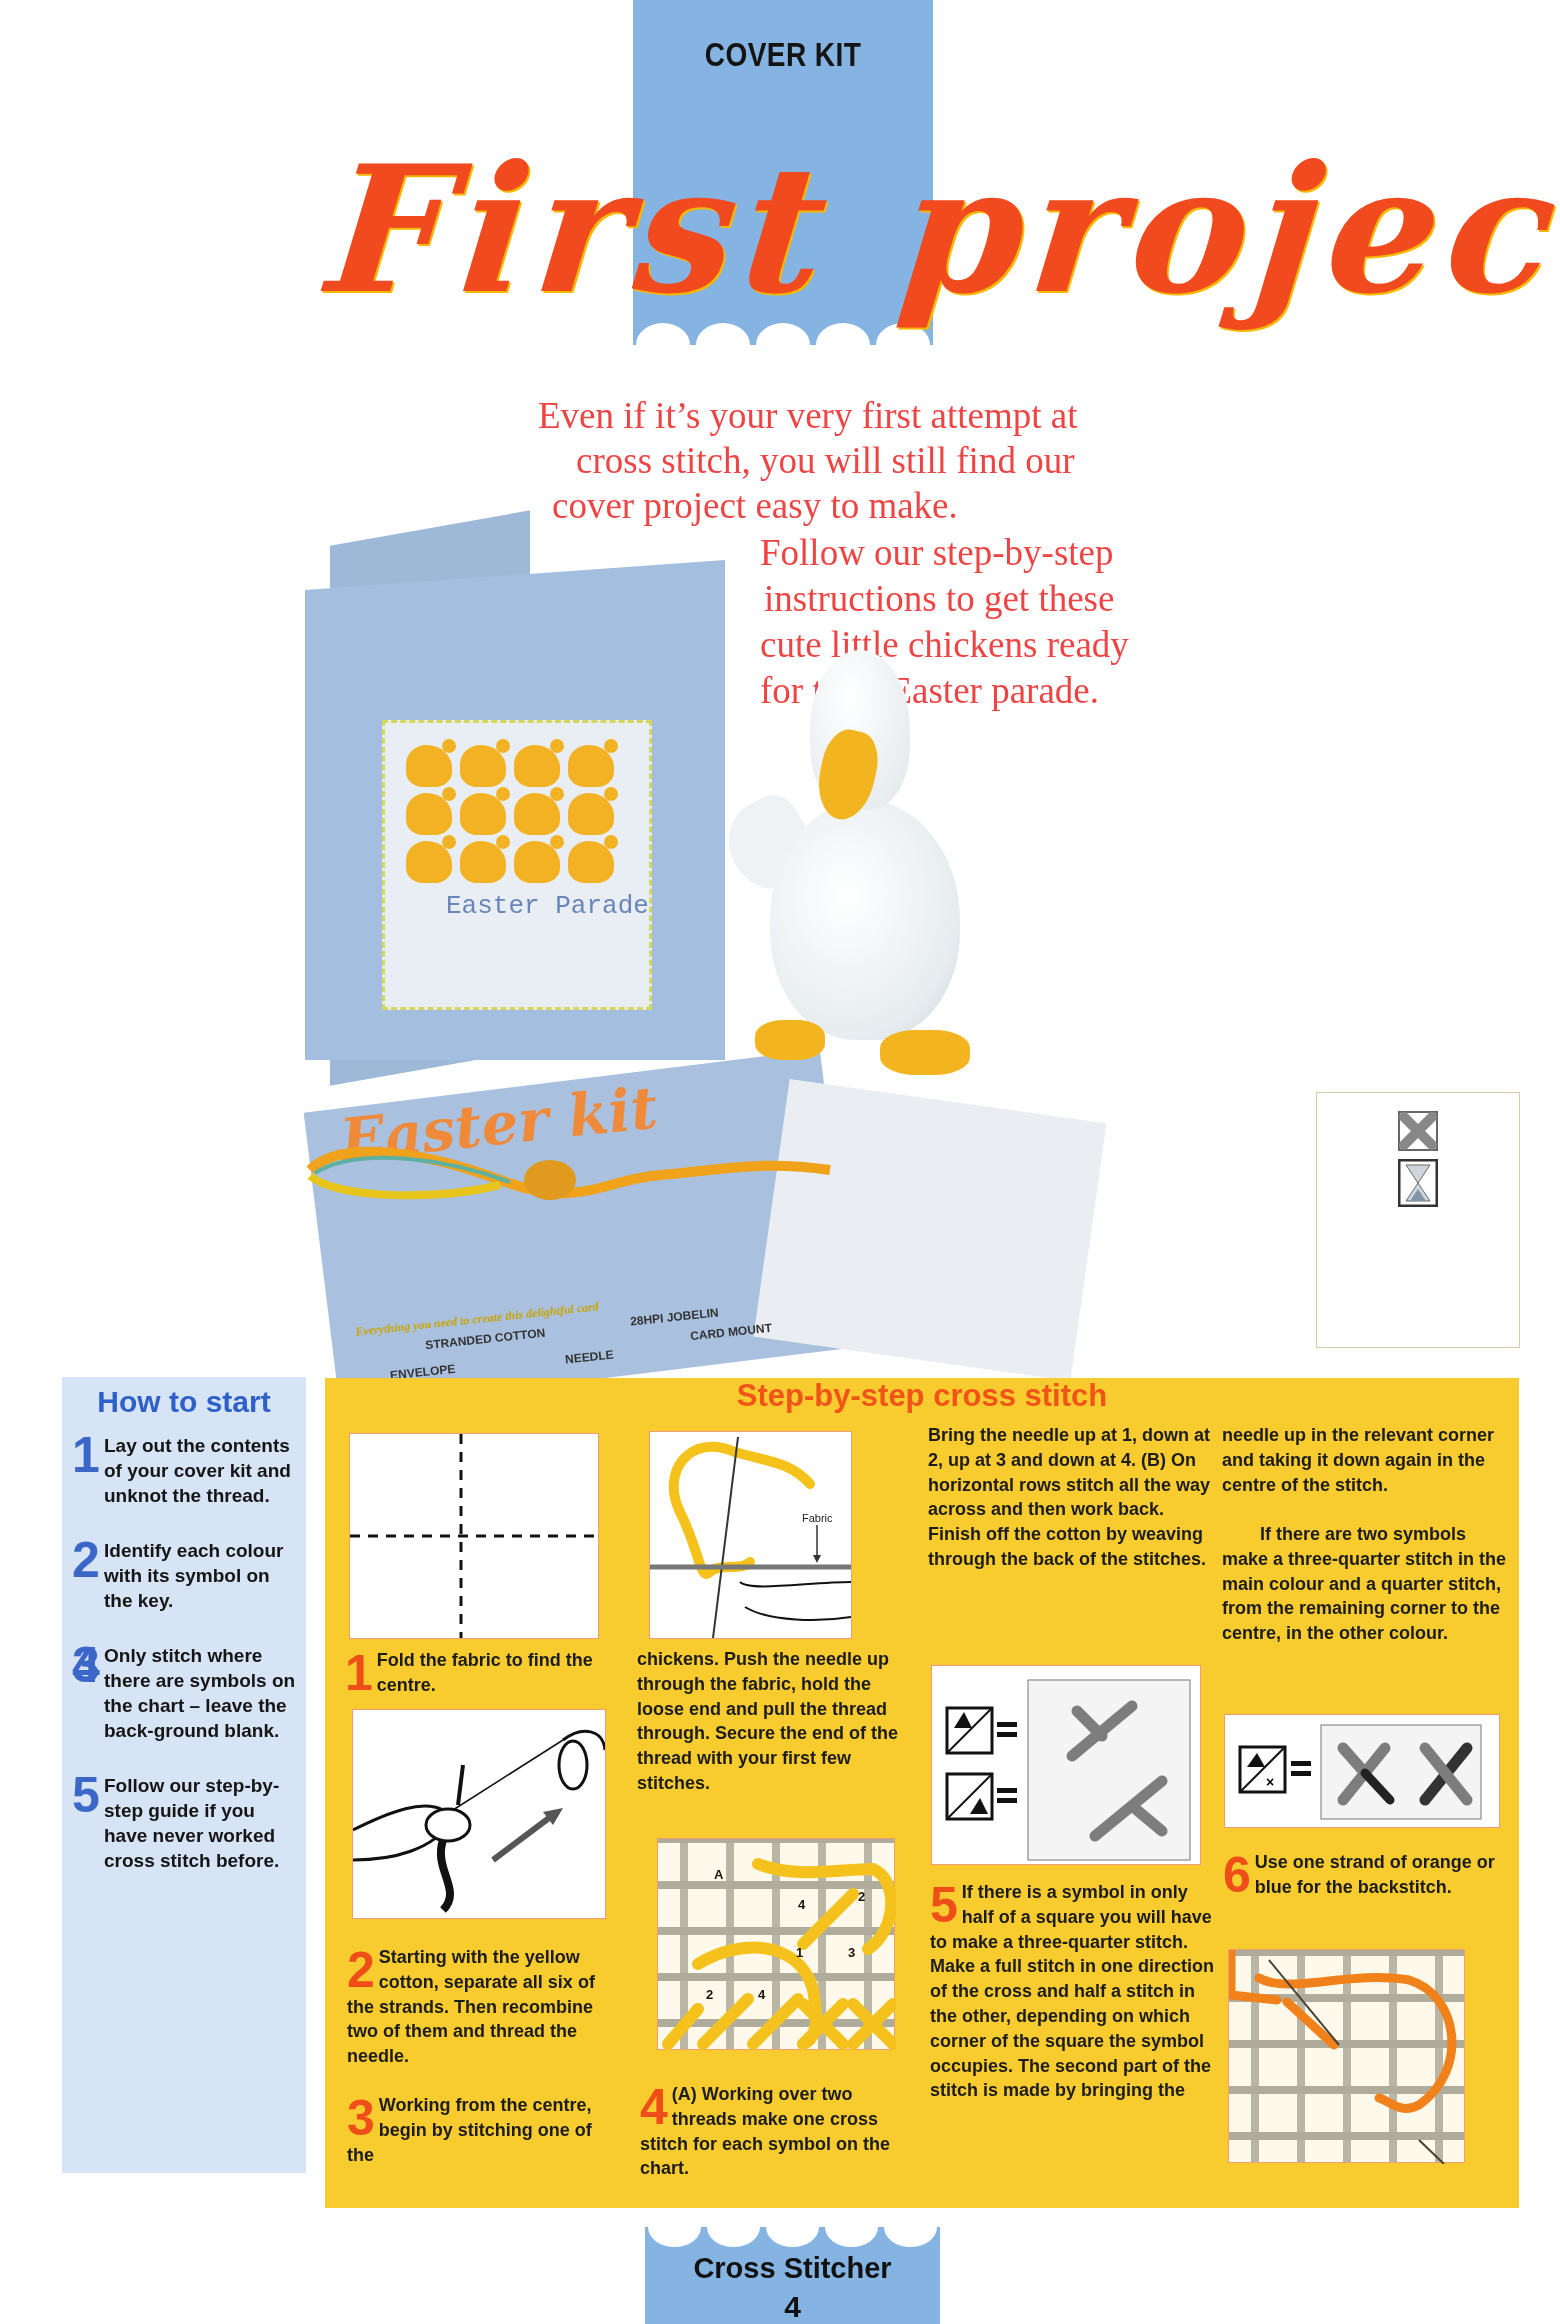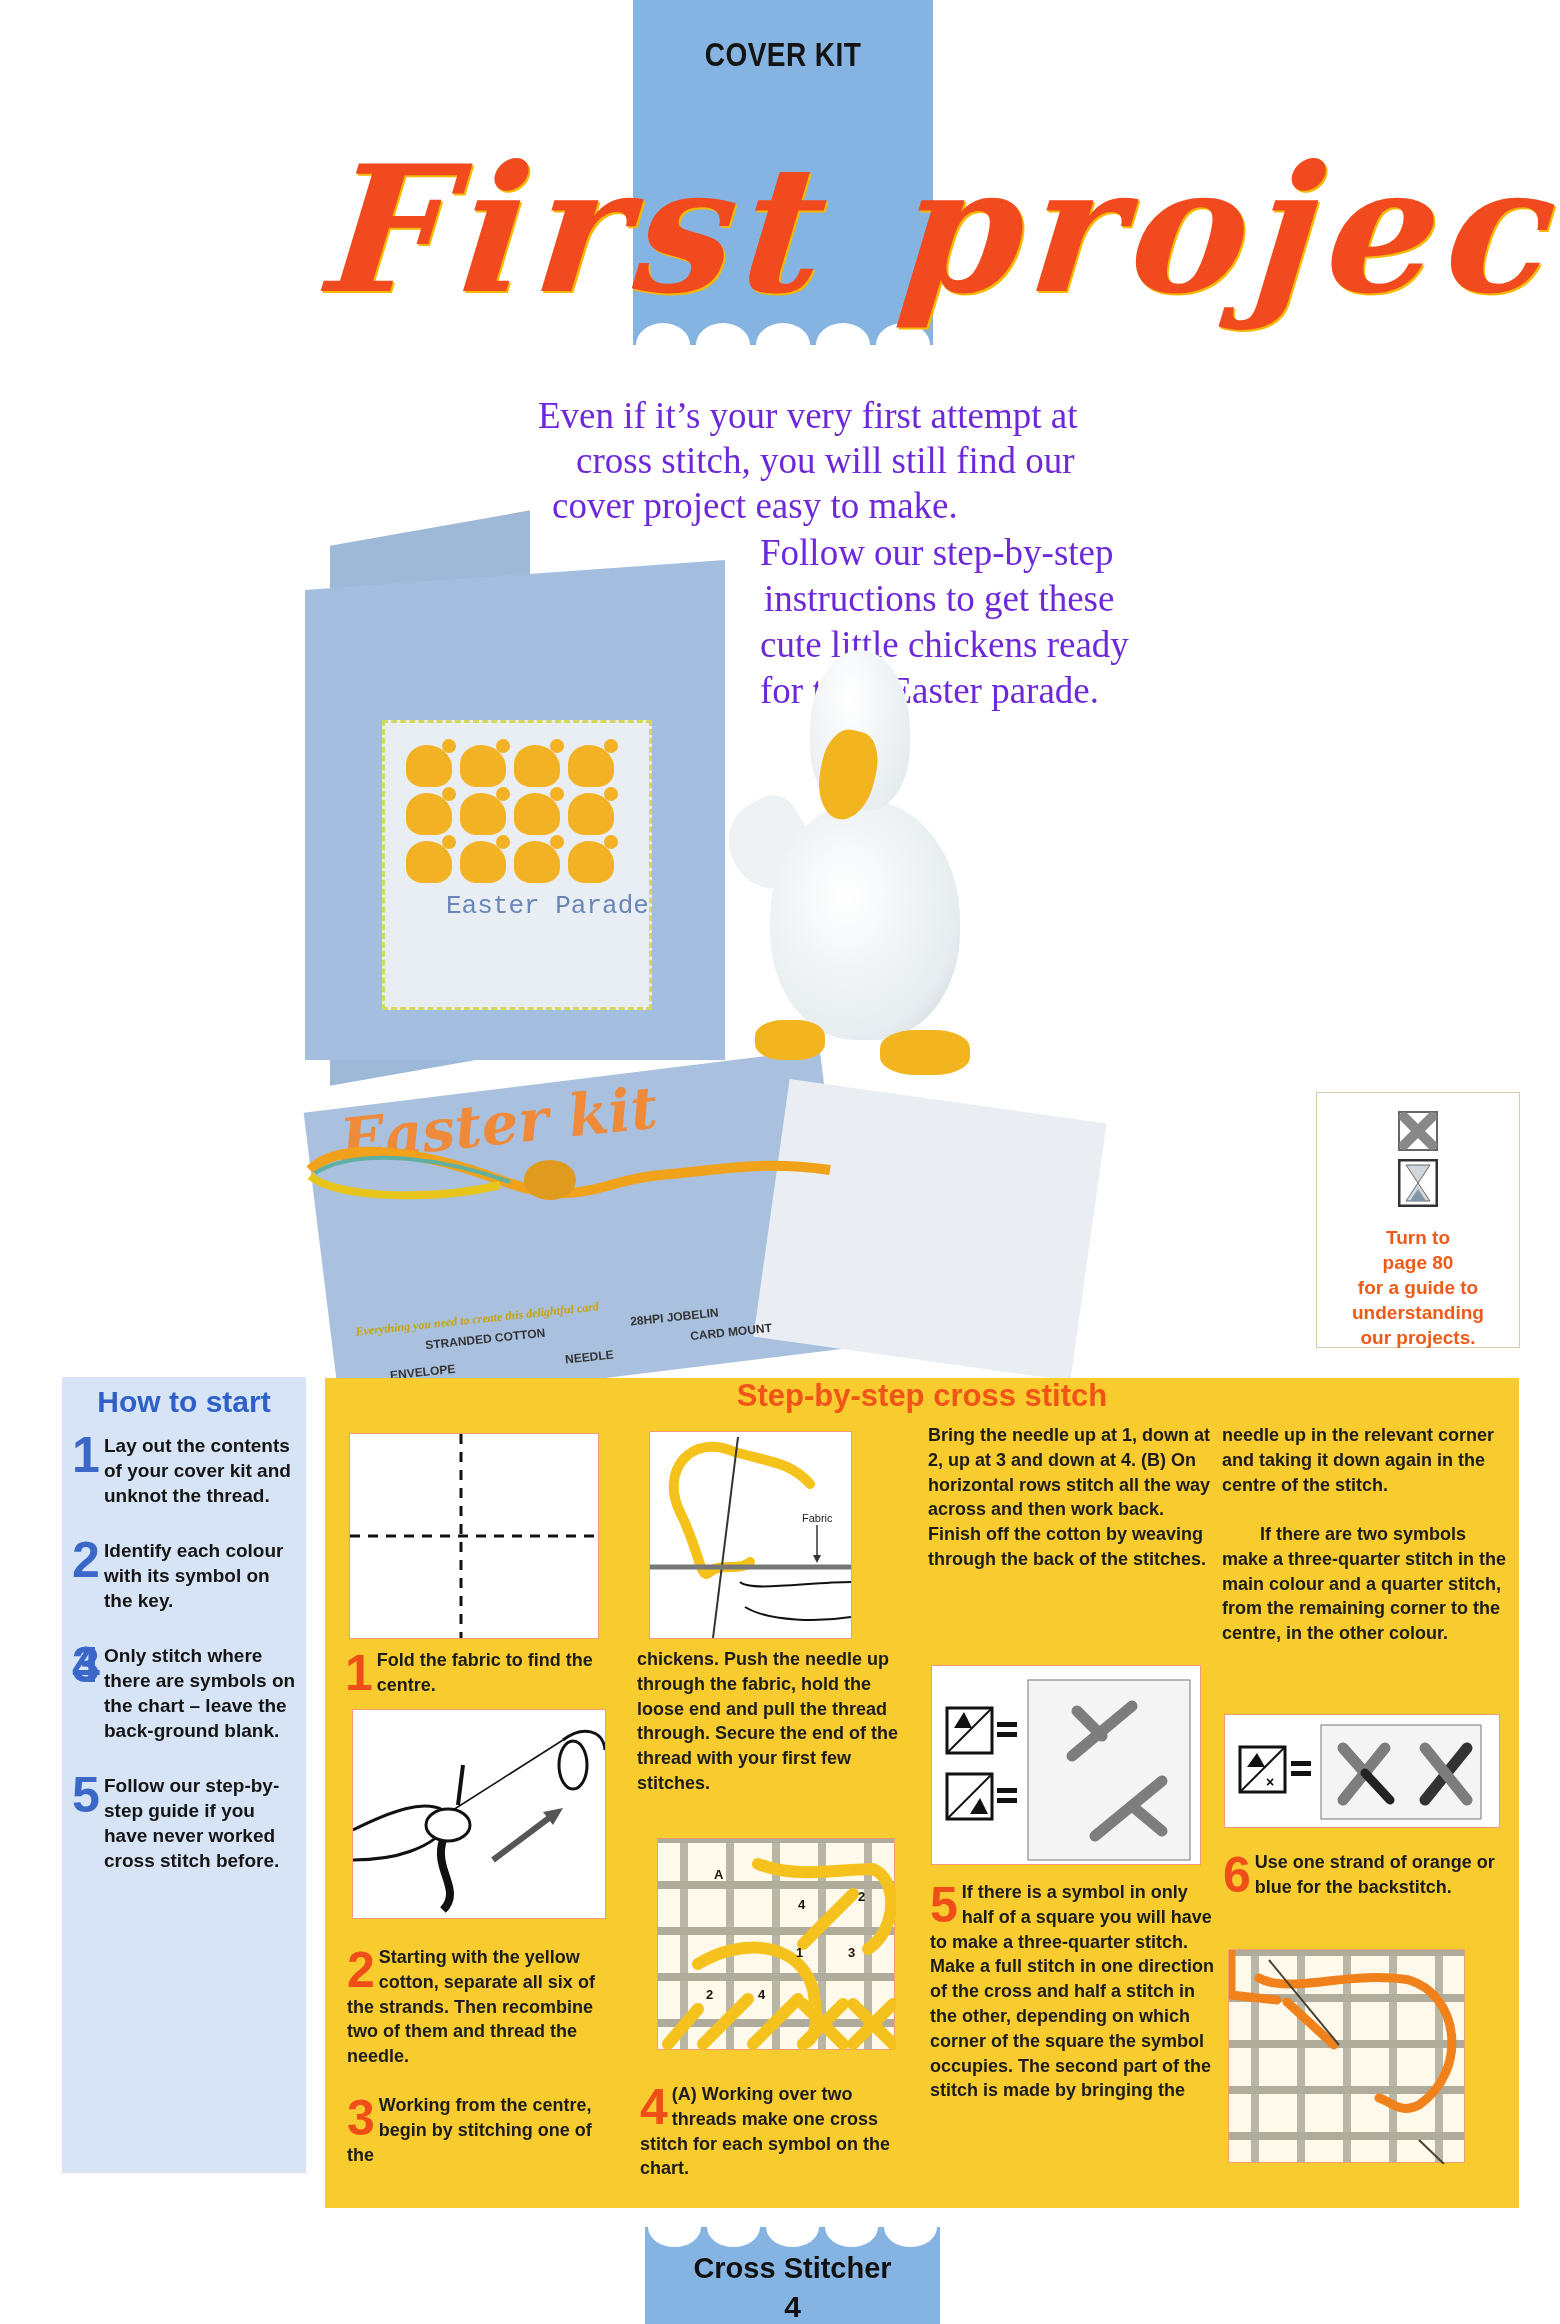--- a/index.html
+++ b/index.html
@@ -9,21 +9,21 @@
   .abs { position: absolute; }
 
   
   .top-ribbon { left: 633px; top: 0; width: 300px; height: 345px; background: #86b4e2; }
   .top-ribbon .scallops { position: absolute; left: 0; bottom: 0; width: 100%; height: 22px; display: flex; }
   .top-ribbon .scallops span { flex: 1; height: 22px; background: #fff; border-radius: 50% 50% 0 0 / 100% 100% 0 0; margin: 0 3px; }
   .kit-label { left: 633px; top: 36px; width: 300px; text-align: center; font-family: "Liberation Sans", sans-serif; font-weight: 700; font-size: 33px; letter-spacing: 0.5px; color: #141414; transform: scaleX(0.85); }
 
   .title { left: 330px; top: 130px; width: 940px; height: 220px; font-family: "DejaVu Serif", serif; font-style: italic; font-weight: 700; font-size: 175px; line-height: 200px; color: #f04a1e; letter-spacing: 8px; text-shadow: 2px 2px 0 #f5b800; white-space: nowrap; transform: skewX(-6deg); }
 
-  .intro { color: #6d28d9; font-family: "Liberation Serif", serif; font-size: 37px; line-height: 45px; white-space: nowrap; }
+  .intro { color: #ef4444; font-family: "Liberation Serif", serif; font-size: 37px; line-height: 45px; white-space: nowrap; }
   .card-back { left: 330px; top: 528px; width: 200px; height: 540px; background: #9eb8d8; transform: skewY(-10deg); }
   .card-front { left: 305px; top: 560px; width: 420px; height: 500px; background: #a4bee0; clip-path: polygon(0 6%, 100% 0, 100% 100%, 0 100%); }
   .aida { left: 382px; top: 720px; width: 270px; height: 290px; background: #e9eef4; border: 3px dashed #d4d85a; }
   .aida-inner { left: 406px; top: 745px; width: 222px; height: 240px; }
   .chick-grid { display: grid; grid-template-columns: repeat(4, 50px); gap: 6px 4px; }
   .chick { width: 46px; height: 42px; background: #f3b224; border-radius: 50% 60% 40% 40%; position: relative; }
   .chick::before { content: ""; position: absolute; right: -4px; top: -6px; width: 14px; height: 14px; background: #f3b224; border-radius: 50%; }
   .easter-parade { color: #6a85b8; font-family: "Liberation Mono", monospace; font-size: 26px; margin-top: 8px; white-space: nowrap; margin-left: 40px; }
 
   .duck { left: 730px; top: 650px; width: 260px; height: 420px; }
@@ -149,27 +149,20 @@
     <svg width="40" height="40" viewBox="0 0 40 40">
       <rect x="1" y="1" width="38" height="38" fill="#fff" stroke="#666" stroke-width="2"></rect>
       <line x1="6" y1="6" x2="34" y2="34" stroke="#888" stroke-width="10" stroke-linecap="round"></line>
       <line x1="34" y1="6" x2="6" y2="34" stroke="#888" stroke-width="10" stroke-linecap="round"></line>
     </svg>
     <svg width="40" height="48" viewBox="0 0 40 48" style="margin-top:4px;">
       <rect x="1" y="1" width="38" height="46" fill="#fff" stroke="#333" stroke-width="3"></rect>
       <path d="M8 6 L32 6 L20 24 L32 42 L8 42 L20 24 Z" fill="#cfd7dc" stroke="#666" stroke-width="1"></path>
       <path d="M12 42 L20 30 L28 42 Z" fill="#7e96a8"></path>
     </svg>
-  </div>
-  <div class="guide-text">
-    <div>Turn to</div>
-    <div>page 80</div>
-    <div>for a guide to</div>
-    <div>understanding</div>
-    <div>our projects.</div>
   </div>
 </div>
 
 <div class="abs how-panel">
   <div class="how-title">How to start</div>
   <div class="how-step" style="margin-top:14px;">
     <span class="num">1</span>
     <span>Lay out the contents of your cover kit and unknot the thread.</span>
   </div>
   <div class="how-step" style="margin-top:30px;">

